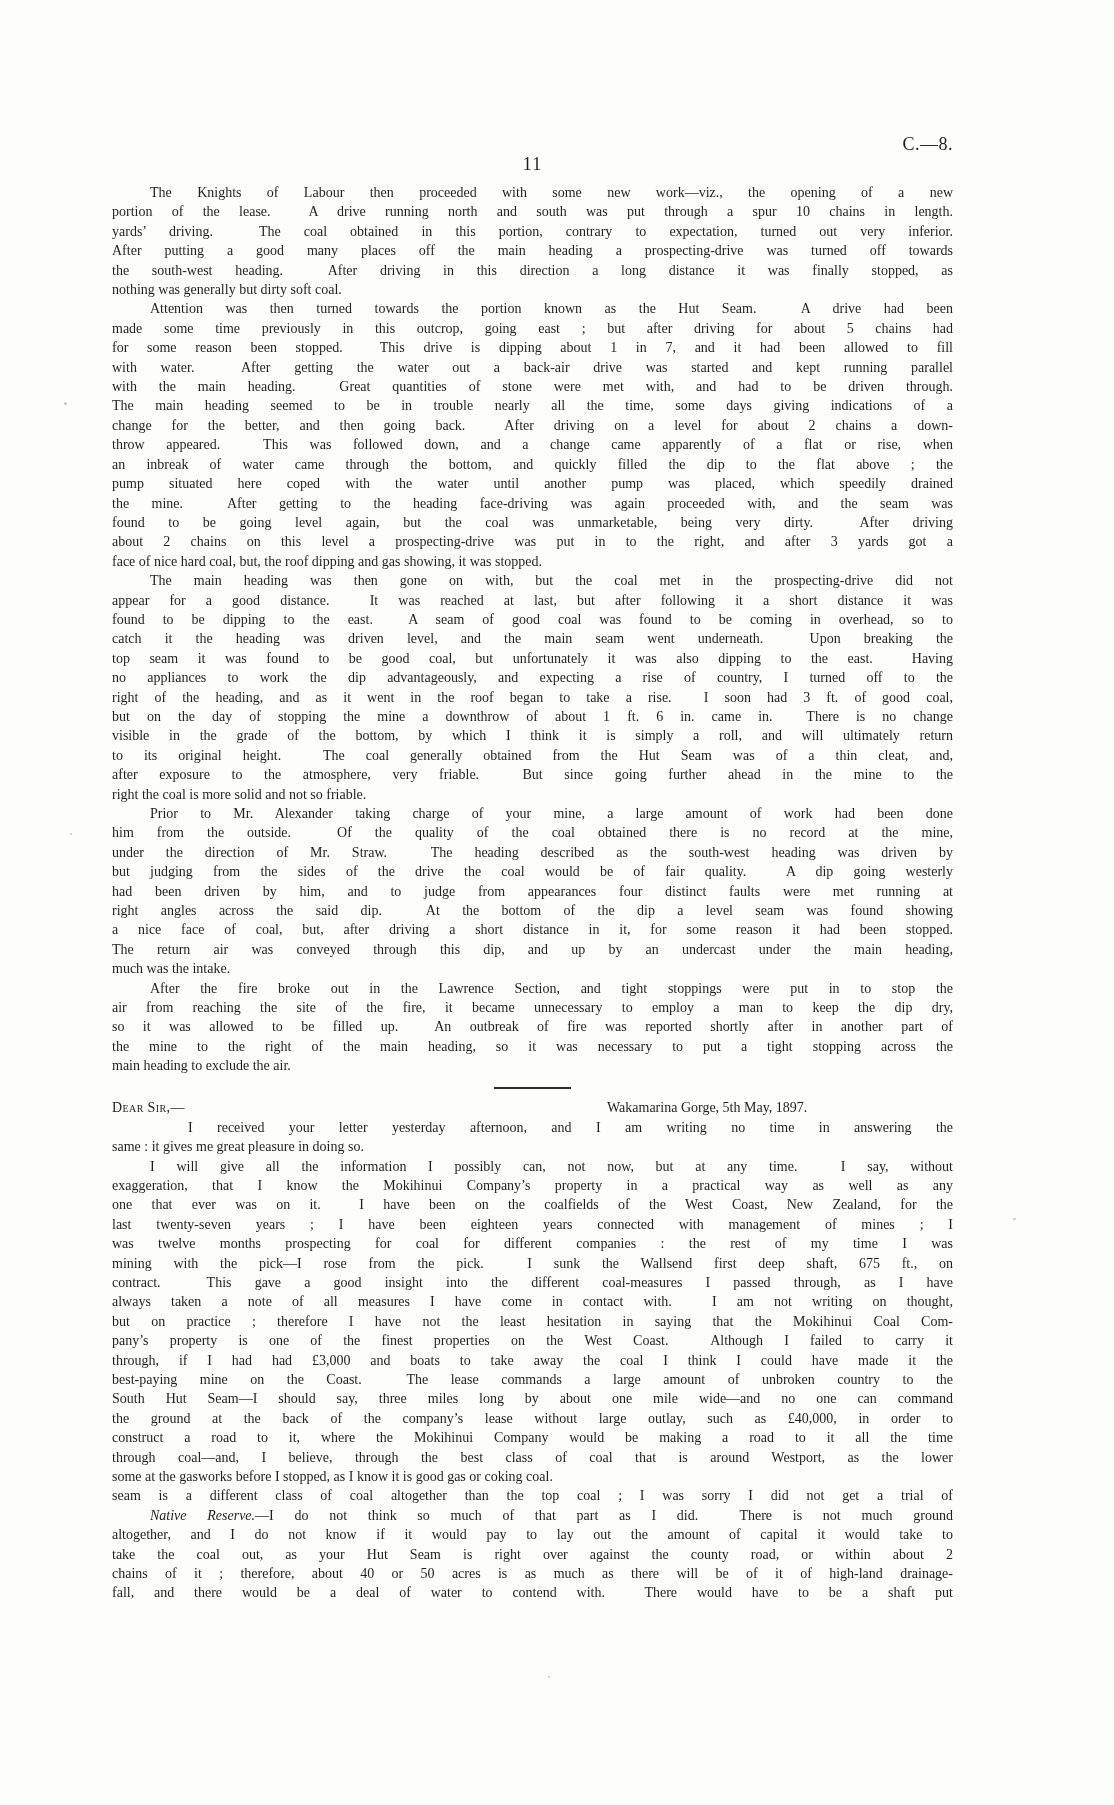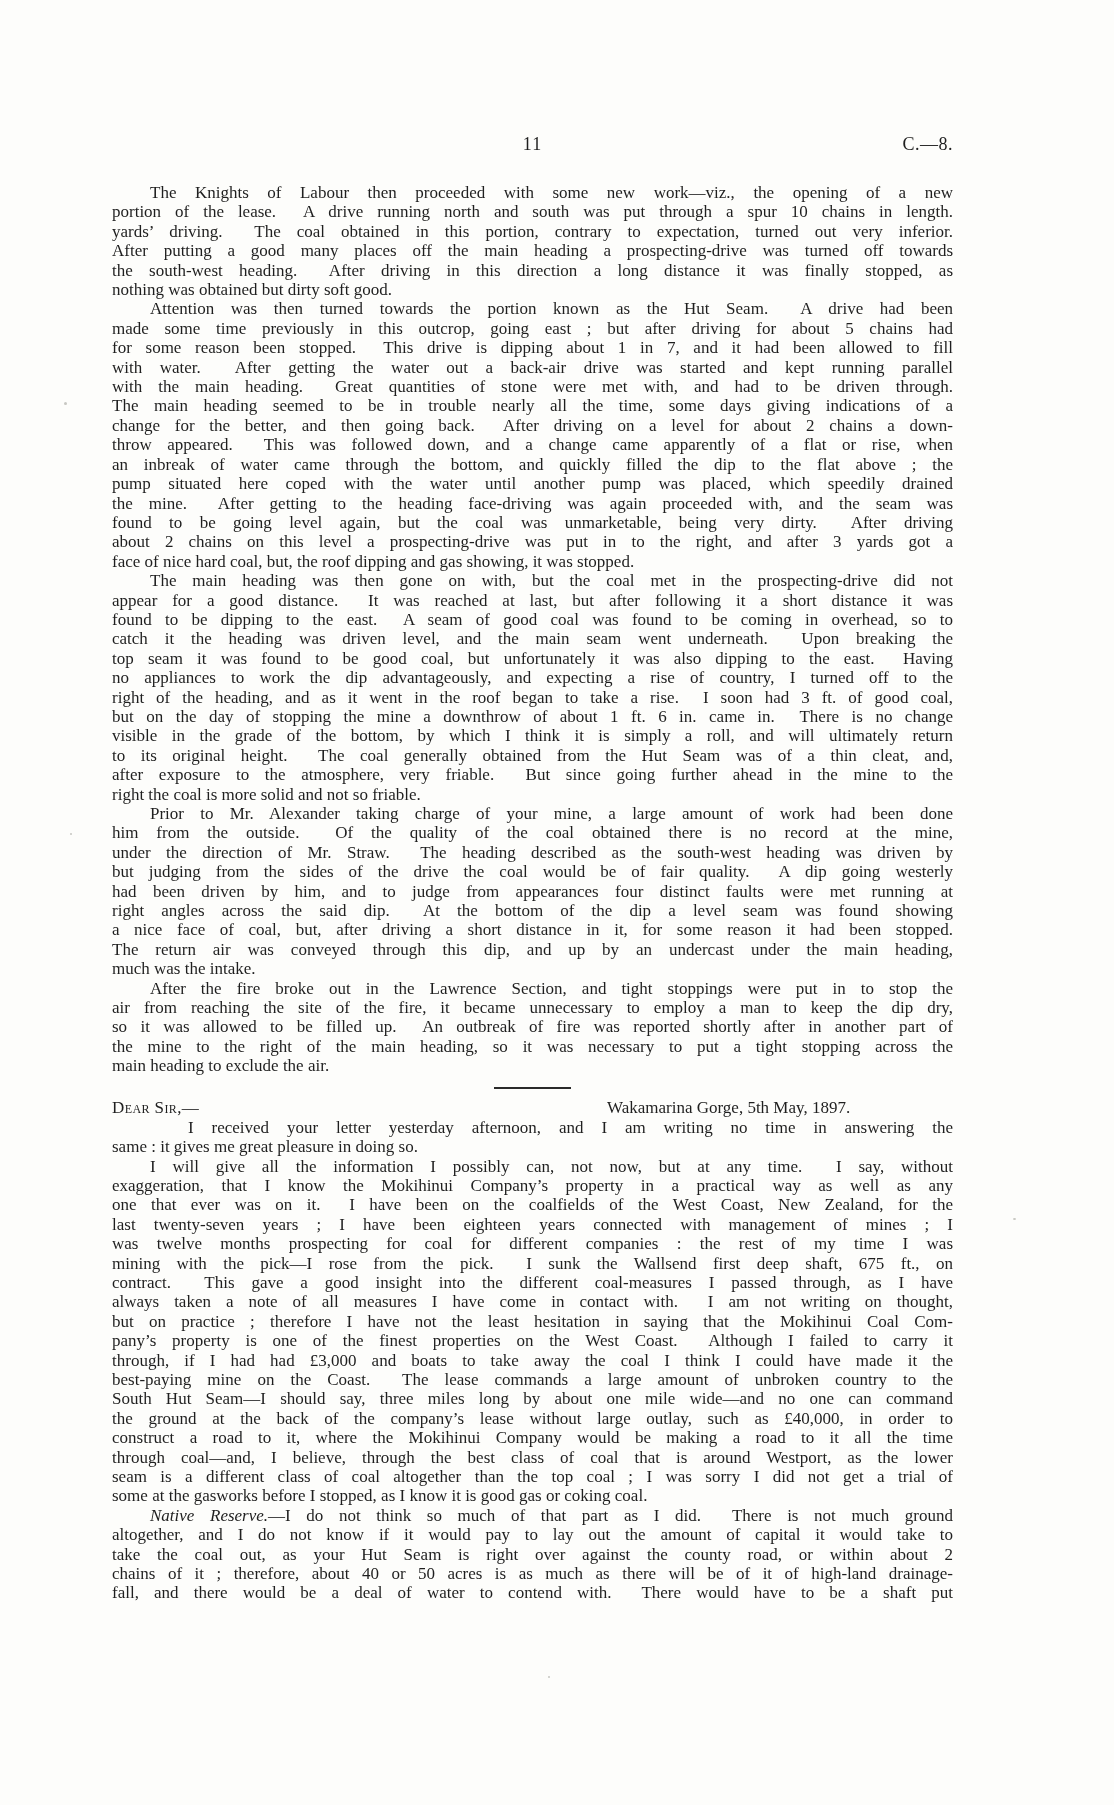--- a/index.html
+++ b/index.html
@@ -8,25 +8,25 @@
     width: 1114px; height: 1805px;
     background: #fdfdfb;
     font-family: "Liberation Serif", "DejaVu Serif", serif;
     color: #1f1f1f;
     overflow: hidden;
   }
   .page-header {
     position: absolute; top: 133px; left: 112px; width: 841px; height: 24px;
     font-size: 18px; line-height: 22px;
   }
-  .pageno { position:absolute; left:0; right:0; text-align:center; letter-spacing:1px; }
+  .pageno { position:absolute; left:0; right:0; text-align:center; letter-spacing:1px;margin-top:20px; }
   .docref { position:absolute; right:0; top:0; letter-spacing:0.5px; }
   .content {
     position: absolute; top: 183px; left: 112px; width: 841px;
-    font-size: 17px; line-height: 19.4px;
+    font-size: 14px; line-height: 19.4px;
   }
   .ln { text-align: justify; text-align-last: justify; }
   .end { text-align-last: left; }
   .first { text-indent: 38px; }
   .bigindent { text-indent: 76px; }
   .rule { width: 77px; border-top: 2px solid #2a2a2a; margin: 11px auto 9px auto; }
   .salute-row { position: relative; height: 20px; }
   .smallcaps { font-variant: small-caps; letter-spacing: 0.4px; }
   .dateline { position: absolute; left: 495px; top: 0; }
   .italic { font-style: italic; }
@@ -43,21 +43,21 @@
   </div>
 
   <div class="content">
 
     <div class="para">
         <div class="ln first">The Knights of Labour then proceeded with some new work—viz., the opening of a new</div>
         <div class="ln">portion of the lease.&nbsp; A drive running north and south was put through a spur 10 chains in length.</div>
         <div class="ln">yards’ driving.&nbsp; The coal obtained in this portion, contrary to expectation, turned out very inferior.</div>
         <div class="ln">After putting a good many places off the main heading a prospecting-drive was turned off towards</div>
         <div class="ln">the south-west heading.&nbsp; After driving in this direction a long distance it was finally stopped, as</div>
-        <div class="ln end">nothing was obtained but dirty soft good.</div>
+        <div class="ln end">nothing was generally but dirty soft coal.</div>
       </div>
     <div class="para">
         <div class="ln first">Attention was then turned towards the portion known as the Hut Seam.&nbsp; A drive had been</div>
         <div class="ln">made some time previously in this outcrop, going east ; but after driving for about 5 chains had</div>
         <div class="ln">for some reason been stopped.&nbsp; This drive is dipping about 1 in 7, and it had been allowed to fill</div>
         <div class="ln">with water.&nbsp; After getting the water out a back-air drive was started and kept running parallel</div>
         <div class="ln">with the main heading.&nbsp; Great quantities of stone were met with, and had to be driven through.</div>
         <div class="ln">The main heading seemed to be in trouble nearly all the time, some days giving indications of a</div>
         <div class="ln">change for the better, and then going back.&nbsp; After driving on a level for about 2 chains a down-</div>
         <div class="ln">throw appeared.&nbsp; This was followed down, and a change came apparently of a flat or rise, when</div>
@@ -123,22 +123,22 @@
         <div class="ln">contract.&nbsp; This gave a good insight into the different coal-measures I passed through, as I have</div>
         <div class="ln">always taken a note of all measures I have come in contact with.&nbsp; I am not writing on thought,</div>
         <div class="ln">but on practice ; therefore I have not the least hesitation in saying that the Mokihinui Coal Com-</div>
         <div class="ln">pany’s property is one of the finest properties on the West Coast.&nbsp; Although I failed to carry it</div>
         <div class="ln">through, if I had had £3,000 and boats to take away the coal I think I could have made it the</div>
         <div class="ln">best-paying mine on the Coast.&nbsp; The lease commands a large amount of unbroken country to the</div>
         <div class="ln">South Hut Seam—I should say, three miles long by about one mile wide—and no one can command</div>
         <div class="ln">the ground at the back of the company’s lease without large outlay, such as £40,000, in order to</div>
         <div class="ln">construct a road to it, where the Mokihinui Company would be making a road to it all the time</div>
         <div class="ln">through coal—and, I believe, through the best class of coal that is around Westport, as the lower</div>
+        <div class="ln end">some at the gasworks before I stopped, as I know it is good gas or coking coal.</div>
         <div class="ln">seam is a different class of coal altogether than the top coal ; I was sorry I did not get a trial of</div>
-        <div class="ln end">some at the gasworks before I stopped, as I know it is good gas or coking coal.</div>
       </div>
 
     <div class="para">
       <div class="ln first"><span class="italic">Native Reserve.</span><span>—I do not think so much of that part as I did.&nbsp; There is not much ground</span></div>
       <div>
           <div class="ln">altogether, and I do not know if it would pay to lay out the amount of capital it would take to</div>
           <div class="ln">take the coal out, as your Hut Seam is right over against the county road, or within about 2</div>
           <div class="ln">chains of it ; therefore, about 40 or 50 acres is as much as there will be of it of high-land drainage-</div>
           <div class="ln">fall, and there would be a deal of water to contend with.&nbsp; There would have to be a shaft put</div>
         </div>

